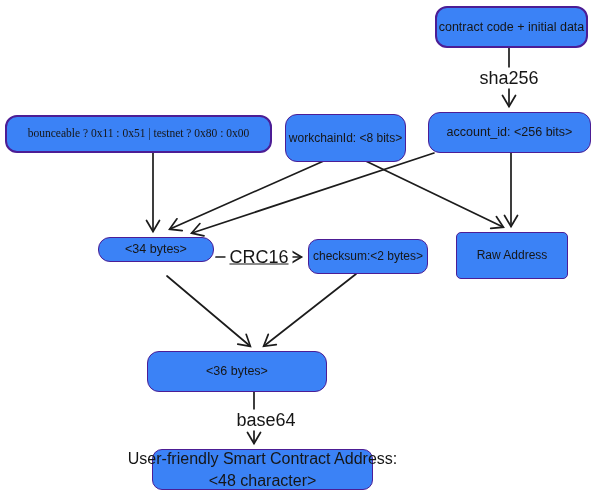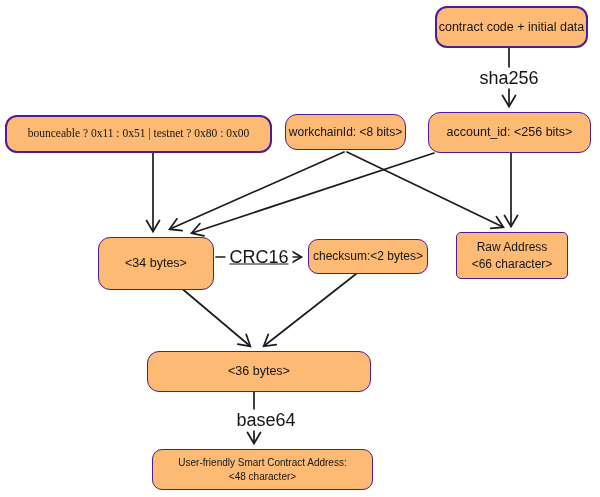--- a/index.html
+++ b/index.html
@@ -12,42 +12,42 @@
     color: #161616;
     overflow: hidden;
   }
   .edges {
     position: absolute;
     left: 0; top: 0;
     width: 600px; height: 497px;
   }
   .node {
     position: absolute;
-    background: #fdba74;
+    background: #3b82f6;
     border: 1px solid #4c1d95;
     border-radius: 12px;
     display: flex;
     flex-direction: column;
     align-items: center;
     justify-content: center;
     text-align: center;
     font-size: 12.5px;
     line-height: 1.35;
     box-sizing: border-box;
     white-space: nowrap;
   }
   .n-contract { left: 435px; top: 6px;   width: 153px; height: 42px; border-width: 2.5px; }
   .n-flags    { left: 5px;   top: 115px; width: 267px; height: 38px; font-size: 11.5px; border-width: 2.5px; font-family: Liberation Serif, serif; }
-  .n-workchain{ left: 285px; top: 114px; width: 121px; height: 36px; font-size: 12px; }
+  .n-workchain{ left: 285px; top: 114px; width: 121px; height: 48px; font-size: 12px; }
   .n-account  { left: 428px; top: 112px; width: 163px; height: 41px; }
-  .n-bytes34  { left: 98px;  top: 237px; width: 116px; height: 53px; }
+  .n-bytes34  { left: 98px;  top: 237px; width: 116px; height: 25px; }
   .n-checksum { left: 308px; top: 239px; width: 120px; height: 35px; font-size: 12px; border-radius: 10px; }
   .n-raw      { left: 456px; top: 232px; width: 112px; height: 47px; font-size: 12px; border-radius: 5px; }
-  .n-bytes36  { left: 147px; top: 351px; width: 224px; height: 41px; }
-  .n-friendly { left: 152px; top: 449px; width: 221px; height: 41px; font-size: 10px; border-radius: 10px; }
+  .n-bytes36  { left: 147px; top: 351px; width: 180px; height: 41px; }
+  .n-friendly { left: 152px; top: 449px; width: 221px; height: 41px; font-size: 16px; border-radius: 10px; }
   .edge-label {
     position: absolute;
     background: #ffffff;
     padding: 0 4px;
     font-size: 18px;
     transform: translate(-50%, -50%);
   }
   .l-sha256 { left: 509px; top: 78px; }
   .l-crc16  { left: 259px; top: 257px; text-decoration: underline; }
   .l-base64 { left: 266px; top: 420px; }
@@ -96,21 +96,20 @@
   <div class="node n-bytes34">
     <span>&lt;34 bytes&gt;</span>
   </div>
 
   <div class="node n-checksum">
     <span>checksum:&lt;2 bytes&gt;</span>
   </div>
 
   <div class="node n-raw">
     <span>Raw Address</span>
-    <span>&lt;66 character&gt;</span>
   </div>
 
   <div class="node n-bytes36">
     <span>&lt;36 bytes&gt;</span>
   </div>
 
   <div class="node n-friendly">
     <span>User-friendly Smart Contract Address:</span>
     <span>&lt;48 character&gt;</span>
   </div>

